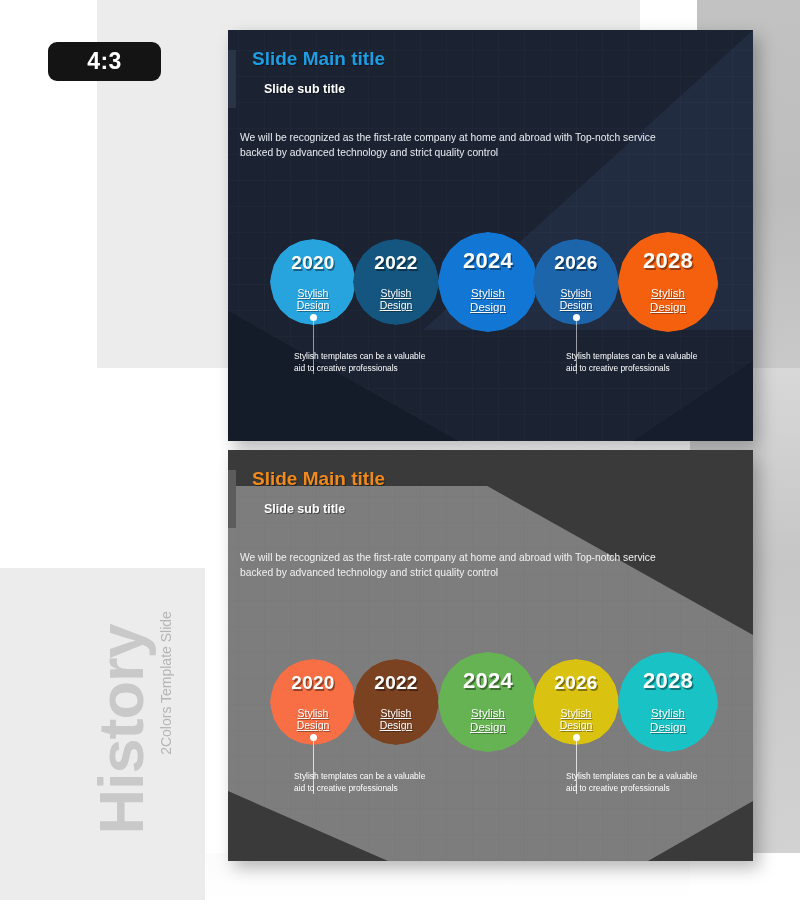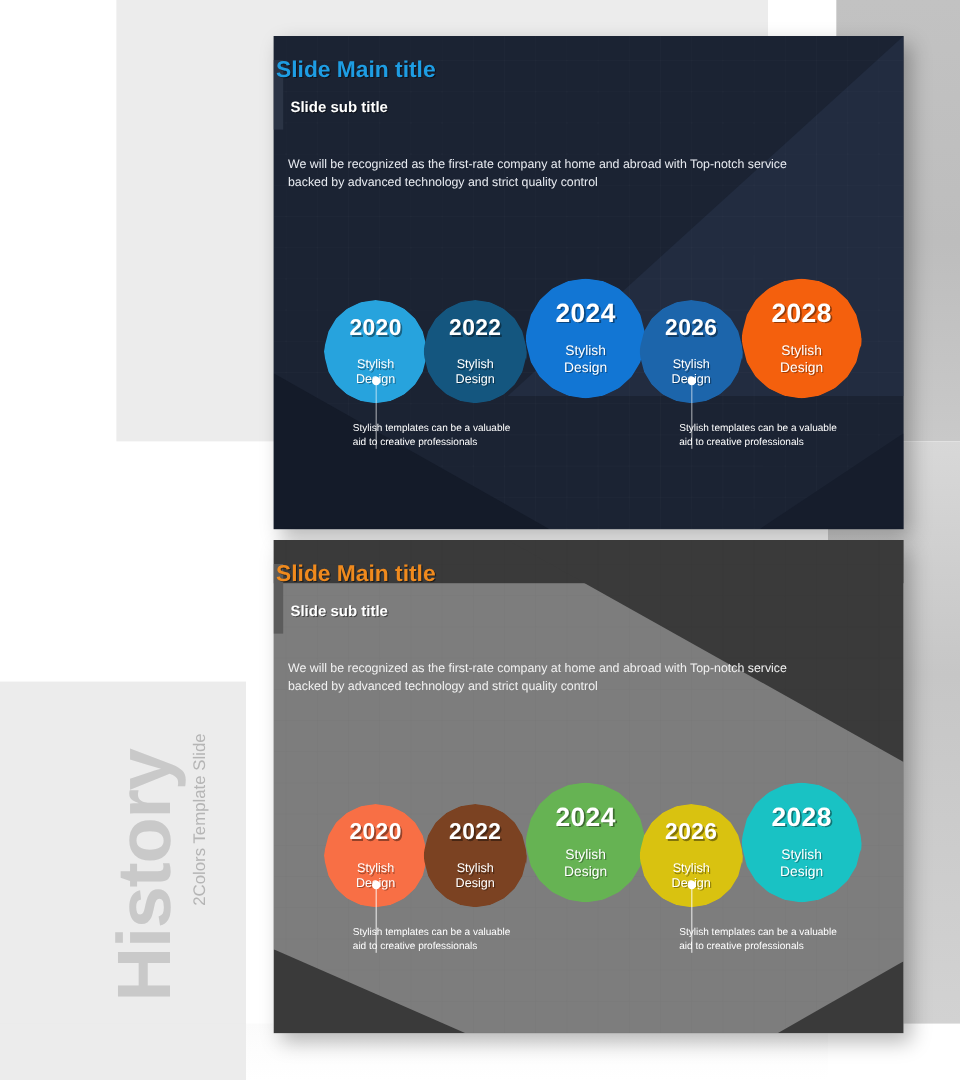--- a/index.html
+++ b/index.html
@@ -122,61 +122,62 @@
   }
   #slide-light .wedge-br{
     right:0;bottom:0;width:105px;height:60px;
     background:#3a3a3a;
     clip-path:polygon(100% 0,100% 100%,0 100%);
   }
 
   .accent-bar{position:absolute;left:0;top:20px;width:8px;height:58px;background:#2b3445;}
   #slide-light .accent-bar{background:#5c5c5c;}
 
-  .slide-head{position:absolute;left:2px;top:18px;right:14px;z-index:4;}
+  .slide-head{position:absolute;left:24px;top:18px;right:14px;z-index:4;}
   .main-title{
     font-size:19px;font-weight:bold;line-height:1.15;margin:0 0 3px 0;
     text-shadow:1px 1px 0 rgba(0,0,0,.45);
   }
   #slide-dark .main-title{color:#1e9de3;}
   #slide-light .main-title{color:#f08a1d;}
   .sub-title{
     font-size:12.5px;font-weight:bold;color:#ffffff;margin:12px;line-height:1.2;
     text-shadow:1px 1px 0 rgba(0,0,0,.45);
   }
   .body-copy{
     position:absolute;left:12px;top:101px;right:72px;z-index:4;
     font-size:10.3px;line-height:1.45;color:#e9ecf2;
   }
   #slide-light .body-copy{color:#f2f2f2;}
 
   
   .timeline{position:absolute;left:0;right:0;top:202px;height:100px;z-index:5;}
   #slide-light .timeline{top:202px;}
   .node{
-    position:absolute;width:86px;height:86px;top:18px;
+    position:absolute;width:86px;height:86px;top:7px;
     display:flex;flex-direction:column;align-items:center;justify-content:center;
     color:#ffffff;text-align:center;
   }
   .node .blob{
     position:absolute;inset:0;border-radius:50%;
     clip-path:polygon(
       50% 0%, 64.6% 2.2%, 77.8% 8.4%, 88.3% 18%, 95.6% 30.2%, 99.1% 43.9%,
       100% 50%, 112% 50%, 100% 62%, 99.1% 56.1%, 95.6% 69.8%, 88.3% 82%,
       77.8% 91.6%, 64.6% 97.8%, 50% 100%, 35.4% 97.8%, 22.2% 91.6%,
       11.7% 82%, 4.4% 69.8%, 0.9% 56.1%, 0% 50%, 0.9% 43.9%, 4.4% 30.2%,
       11.7% 18%, 22.2% 8.4%, 35.4% 2.2%);
   }
   .node .year{
     position:relative;z-index:2;font-size:19px;font-weight:bold;line-height:1;
     text-shadow:1.5px 1.5px 0 rgba(0,0,0,.40);letter-spacing:.3px;
   }
   .node .label{
     position:relative;z-index:2;font-size:10.5px;line-height:1.18;margin-top:15px;
     text-shadow:1px 1px 0 rgba(0,0,0,.35);
+    text-decoration:underline;
   }
   .node.big{width:100px;height:100px;top:0;}
   .node.big .year{font-size:22px;}
   .node.big .label{font-size:11.5px;}
 
   .stem{
     position:absolute;width:1px;background:rgba(255,255,255,.55);z-index:3;
   }
   #slide-light .stem{background:rgba(255,255,255,.75);}
   .stem-dot{
@@ -195,20 +196,23 @@
 
   <div class="panel-grey-top"></div>
   <div class="panel-white-notch"></div>
   <div class="panel-grey-right"></div>
   <div class="panel-white-mid"></div>
   <div class="panel-grey-leftcol"></div>
   <div class="panel-grey-rightlow"></div>
   <div class="panel-white-bottom"></div>
   <div class="panel-grey-bottomleft"></div>
 
+  <div class="ratio-badge">
+    <span>4:3</span>
+  </div>
 
   <div class="brand-wrap">
     <div class="brand-title">History</div>
     <div class="brand-sub">2Colors Template Slide</div>
   </div>
 
   <div class="slide" id="slide-dark">
     <div class="wedge wedge-tr"></div>
     <div class="grid-overlay"></div>
     <div class="wedge wedge-bl"></div>

